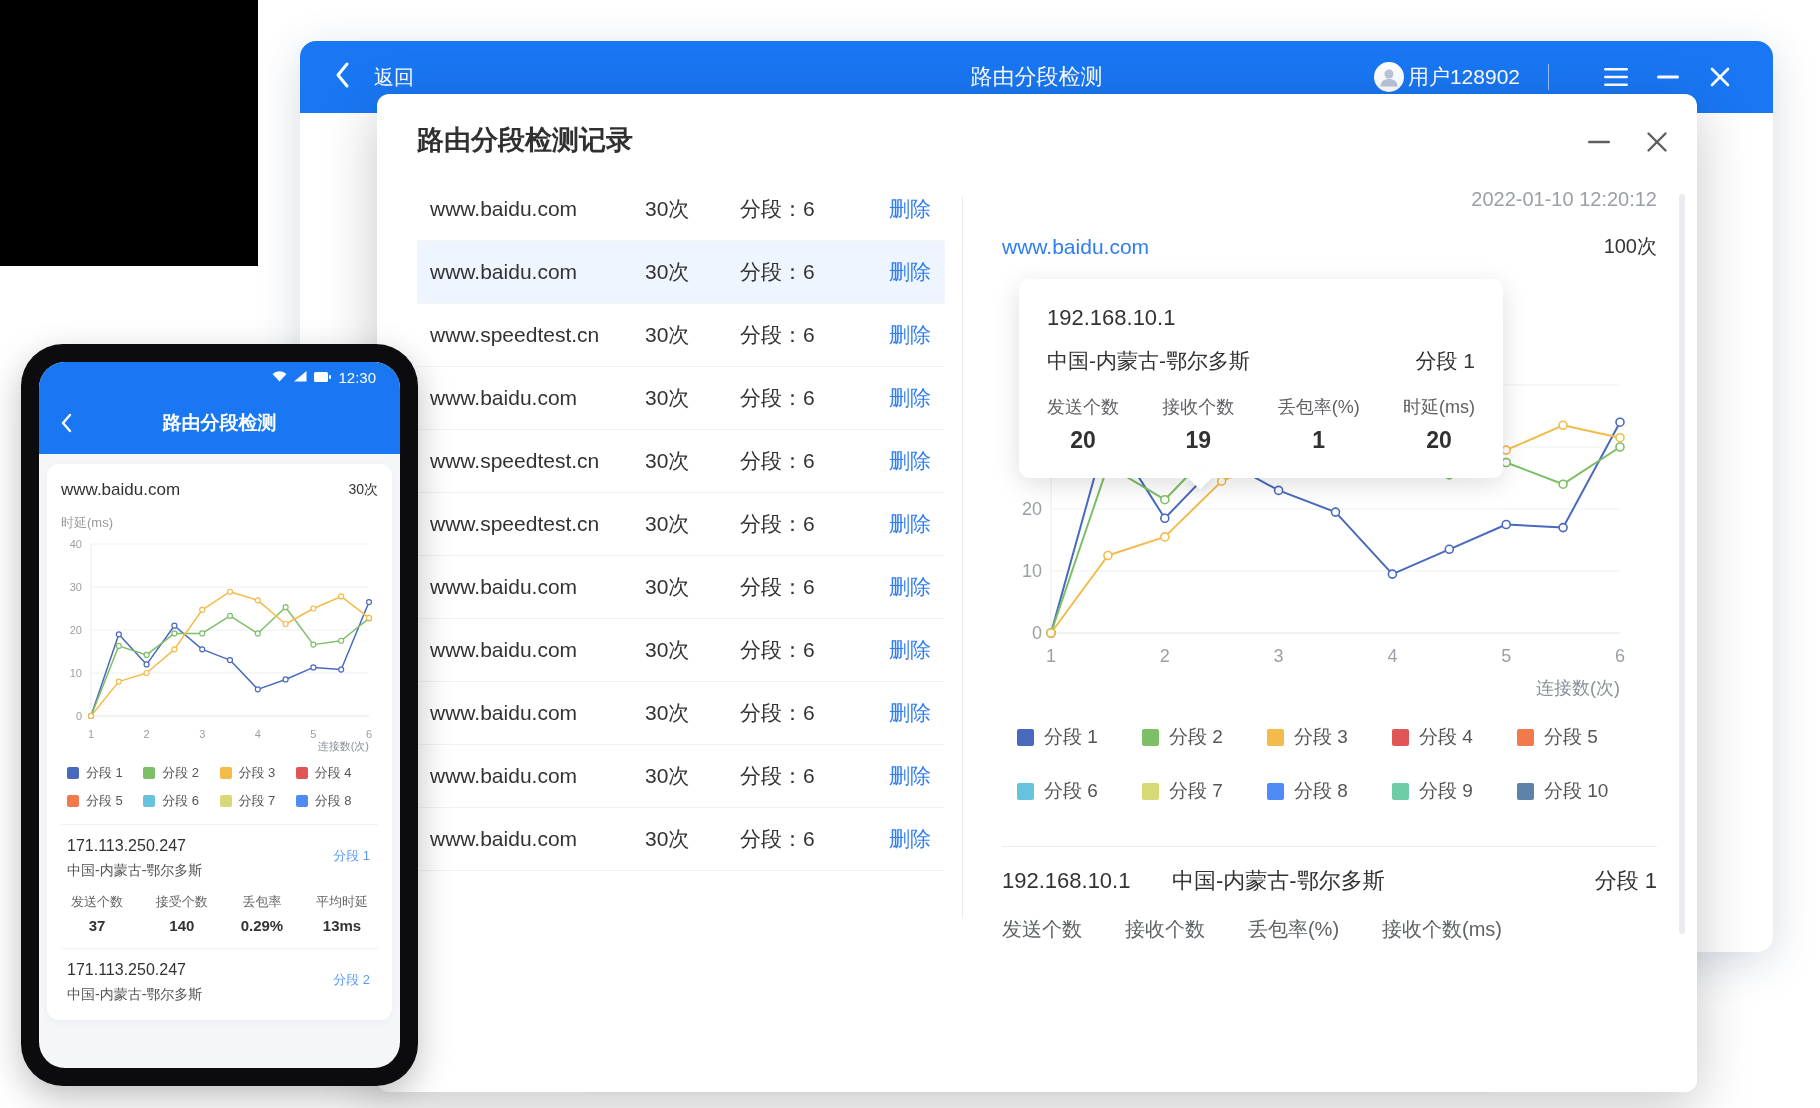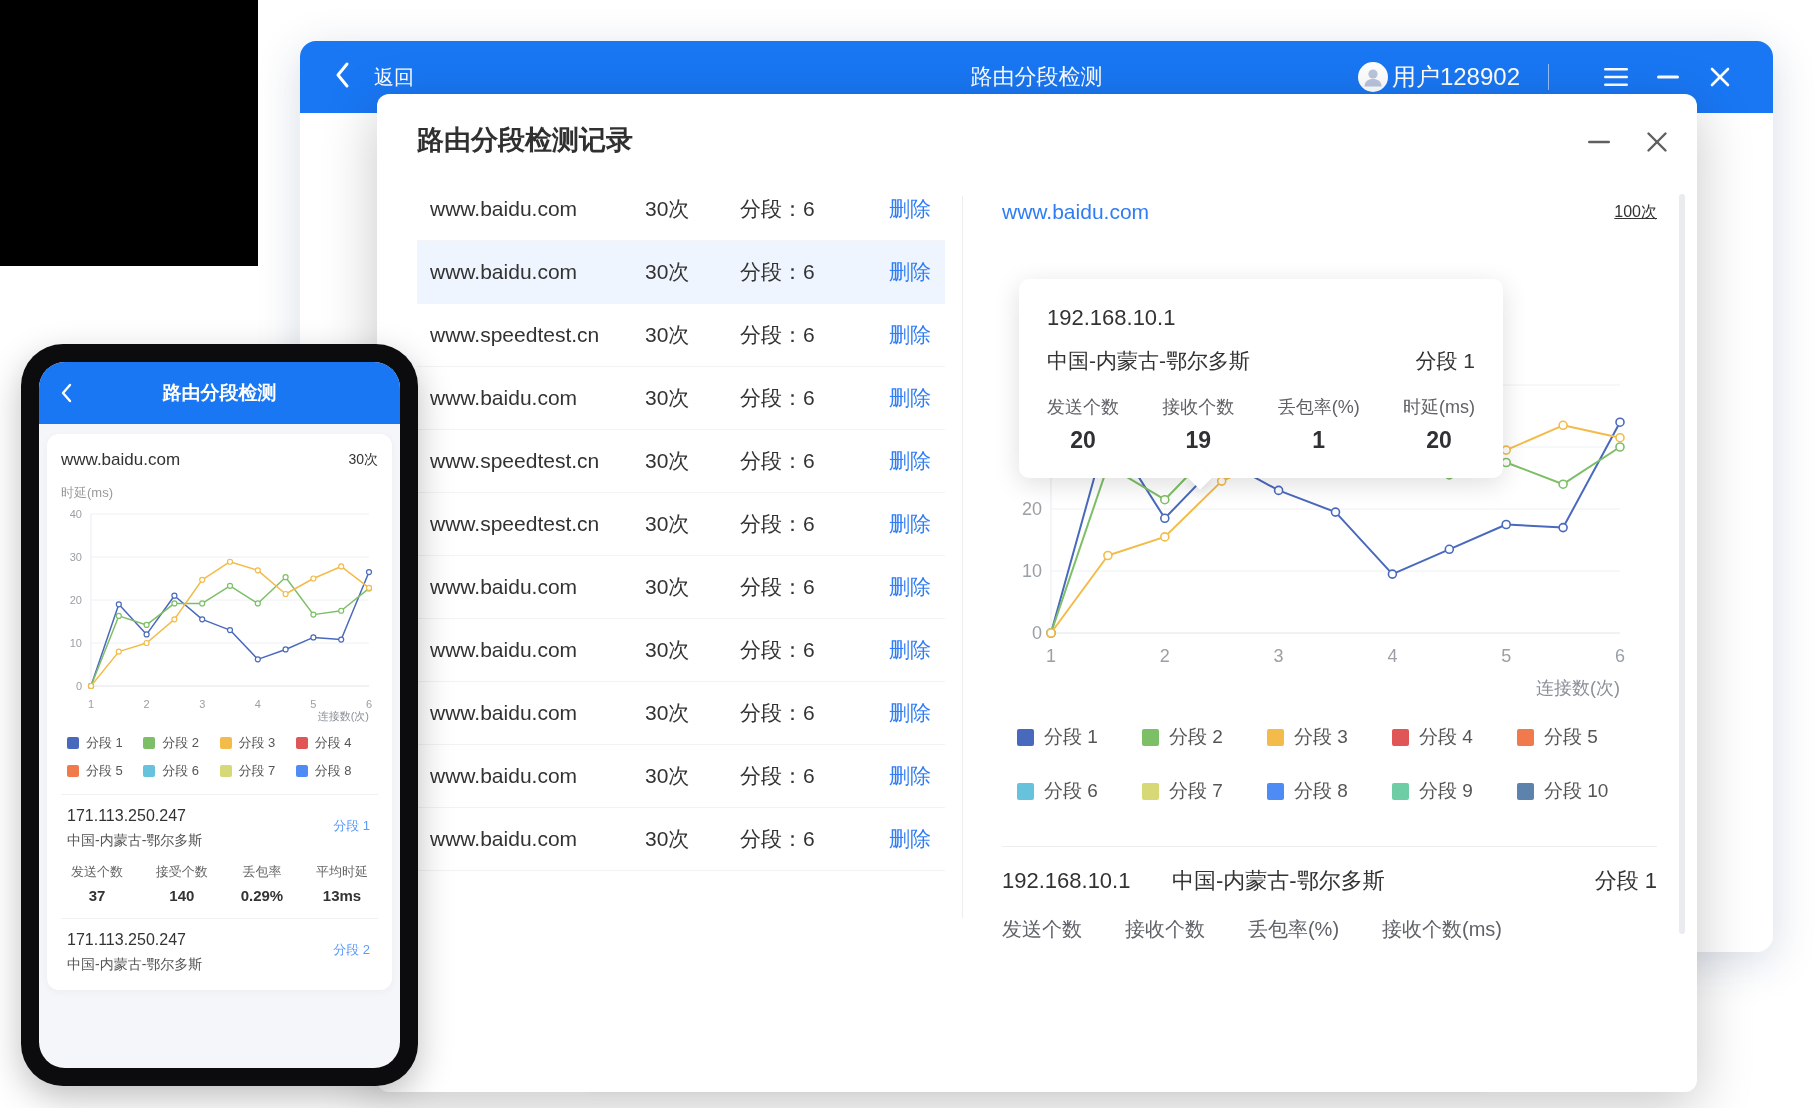--- a/index.html
+++ b/index.html
@@ -14,21 +14,21 @@
   .frag-bar { position:absolute; left:585px; top:1033px; width:905px; height:47px; background:#fff; border-radius:8px; box-shadow:0 4px 14px rgba(0,0,0,.16); }
 
   
   .main-window { position:absolute; left:300px; top:41px; width:1473px; height:911px; background:#fff; border-radius:16px; box-shadow:0 10px 44px rgba(30,60,110,.18); z-index:2; }
   .titlebar { position:relative; height:72px; background:#1977f4; border-radius:16px 16px 0 0; display:flex; align-items:center; color:#fff; }
   .tb-back { display:flex; align-items:center; gap:24px; padding-left:34px; cursor:default; }
   .tb-back-label { font-size:20px; }
   .tb-title { position:absolute; left:50%; transform:translateX(-50%); font-size:22px; }
   .tb-right { position:absolute; right:40px; display:flex; align-items:center; }
   .tb-avatar { width:30px; height:30px; border-radius:50%; background:#fff; display:flex; align-items:center; justify-content:center; overflow:hidden; }
-  .tb-user { font-size:24px; margin-left:4px; }
+  .tb-user { font-size:21px; margin-left:4px; }
   .tb-divider { width:1px; height:26px; background:rgba(255,255,255,.55); margin:0 28px; }
   .tb-ico { display:flex; align-items:center; justify-content:center; width:26px; height:26px; margin-left:26px; }
 
   
   .modal { position:absolute; left:377px; top:94px; width:1320px; height:998px; background:#fff; border-radius:12px; box-shadow:0 14px 56px rgba(0,0,0,.22); z-index:3; overflow:hidden; }
   .m-title { position:absolute; left:40px; top:28px; font-size:27px; font-weight:bold; color:#303030; }
   .m-ctrl { position:absolute; top:36px; width:24px; height:24px; display:flex; align-items:center; justify-content:center; }
   .m-min { right:86px; } .m-close { right:28px; }
 
   .h-panel { position:absolute; left:40px; top:84px; width:528px; }
@@ -42,21 +42,21 @@
   .h-seg { flex:1; }
   .h-del { color:#2e7cf6; }
 
   .v-divider { position:absolute; left:585px; top:102px; height:722px; width:1px; background:#ededef; }
   .m-scrollbar { position:absolute; right:12px; top:100px; height:740px; width:6px; border-radius:3px; background:#e9ebee; }
 
   .d-panel { position:absolute; left:625px; top:84px; width:655px; }
   .d-time { text-align:right; font-size:20px; color:#9aa0a6; margin-top:10px; }
   .d-host-row { display:flex; justify-content:space-between; align-items:center; margin-top:22px; }
   .d-host { font-size:21px; color:#2e7cf6; }
-  .d-count { font-size:16px; color:#333;text-decoration:underline; }
+  .d-count { font-size:20px; color:#333; }
 
   .d-chart { position:absolute; left:620px; top:276px; }
 
   .tooltip { position:absolute; left:642px; top:185px; width:484px; background:#fff; border-radius:10px; box-shadow:0 6px 26px rgba(0,0,0,.13); padding:26px 28px 24px; z-index:5; }
   .tt-ip { font-size:22px; color:#333; }
   .tt-loc-row { display:flex; justify-content:space-between; margin-top:16px; font-size:21px; color:#333; }
   .tt-stats { display:flex; justify-content:space-between; margin-top:20px; }
   .tt-col { text-align:center; }
   .tt-lb { font-size:18px; color:#606266; }
   .tt-val { font-size:23px; font-weight:bold; color:#303133; margin-top:8px; }
@@ -233,20 +233,21 @@
     <span class="h-seg">分段：6</span>
     <span class="h-del">删除</span>
   </div>
       </div>
   </div>
 
   <div class="v-divider"></div>
   <div class="m-scrollbar"></div>
 
   <div class="d-panel">
+    <div class="d-time">2022-01-10 12:20:12</div>
     <div class="d-host-row">
       <span class="d-host">www.baidu.com</span>
       <span class="d-count">100次</span>
     </div>
   </div>
 
   <svg id="desktop-chart" class="d-chart" width="660" height="330">
       <line x1="54" y1="263" x2="623" y2="263" stroke="#e2e4e8" stroke-width="1"></line>
       <text x="45" y="269.3" text-anchor="end" fill="#9aa0a6" font-size="18">0</text>
       <line x1="54" y1="201" x2="623" y2="201" stroke="#eef0f3" stroke-width="1"></line>
@@ -382,20 +383,39 @@
   <div class="d-foot-headers" id="footer-headers">
       <span class="dfh">发送个数</span>
       <span class="dfh">接收个数</span>
       <span class="dfh">丢包率(%)</span>
       <span class="dfh">接收个数(ms)</span>
     </div>
 </div>
 
 <div class="phone">
   <div class="screen">
+    <div class="p-status">
+      <span>
+        <svg width="15" height="11" viewBox="0 0 15 11">
+            <path d="M0.5,3 A10,10 0 0 1 14.5,3 L7.5,10.5 Z" fill="#fff"></path>
+          </svg>
+      </span>
+      <span>
+        <svg width="13" height="11" viewBox="0 0 13 11">
+            <polygon points="0,10.5 12.5,10.5 12.5,0" fill="#fff"></polygon>
+          </svg>
+      </span>
+      <span>
+        <svg width="17" height="10" viewBox="0 0 17 10">
+            <rect x="0" y="0" width="14" height="10" rx="1.5" fill="#fff"></rect>
+            <rect x="15" y="3" width="2" height="4" rx="1" fill="#fff"></rect>
+          </svg>
+      </span>
+      <span class="p-time">12:30</span>
+    </div>
     <div class="p-nav">
       <span class="p-back">
         <svg width="11" height="20" viewBox="0 0 11 20">
             <polyline points="9,2 2,10 9,18" fill="none" stroke="#fff" stroke-width="2.4" stroke-linecap="round" stroke-linejoin="round"></polyline>
           </svg>
       </span>
       <span class="p-nav-title">路由分段检测</span>
     </div>
     <div class="p-content">
       <div class="p-card">

